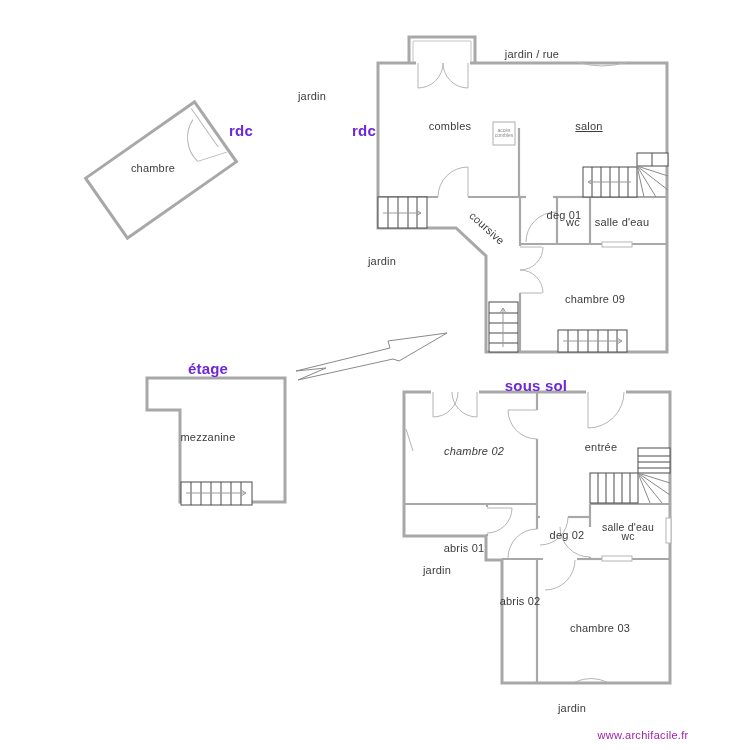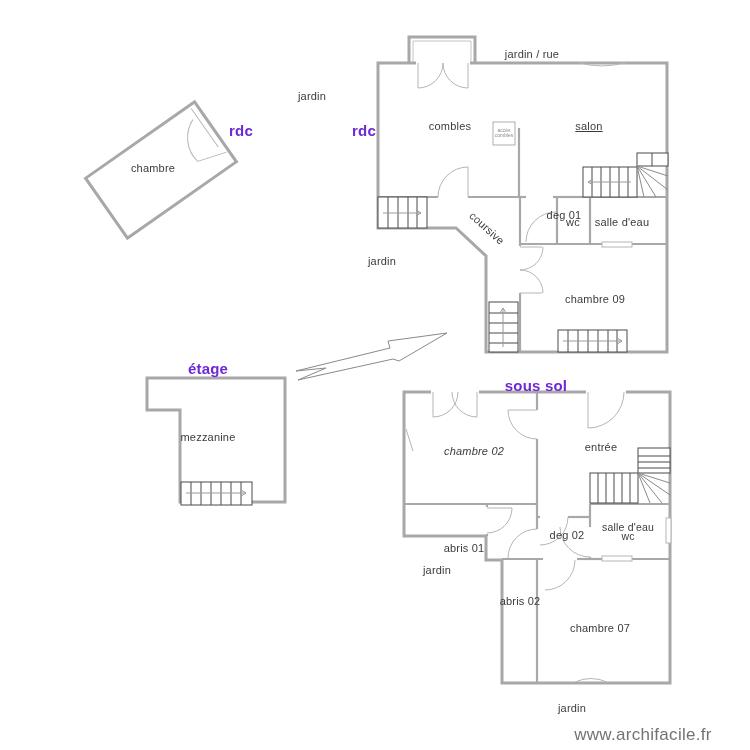--- a/index.html
+++ b/index.html
@@ -5,21 +5,21 @@
   html,body{margin:0;padding:0;background:#fff;}
   #canvas{position:relative;width:750px;height:750px;background:#ffffff;overflow:hidden;
           font-family:"Liberation Sans",sans-serif;}
   #plan-svg{position:absolute;left:0;top:0;}
   .lbl{position:absolute;transform:translate(-50%,-50%);white-space:nowrap;
        font-size:11px;color:#3b3b3b;letter-spacing:0.2px;}
   .lbl.bold{font-weight:bold;font-size:15px;color:#6d28d9;}
   .lbl.rot{transform:translate(-50%,-50%) rotate(42deg);}
   .lbl.tiny{font-size:5px;line-height:5px;color:#8a8a8a;text-align:center;letter-spacing:0;}
   .lbl.twoline{text-align:center;font-size:10.5px;line-height:9px;}
-  .lbl.watermark{font-size:17px;color:#737373;letter-spacing:0.3px;}
+  .lbl.watermark{font-size:11px;color:#a21caf;letter-spacing:0.3px;}
 </style>
 </head>
 <body>
 
 <div id="canvas">
 
 <svg id="plan-svg" width="750" height="750" viewBox="0 0 750 750">
 
   <g transform="translate(161,170) rotate(-35)">
     <rect x="-66.5" y="-36.5" width="133" height="73" fill="none" stroke="#a8a8a8" stroke-width="3"></rect>
@@ -251,21 +251,21 @@
 <div class="lbl" style="left:622px;top:222px;">salle d'eau</div>
 <div class="lbl rot" style="left:487px;top:228px;">coursive</div>
 <div class="lbl" style="left:595px;top:299px;">chambre 09</div>
 <div class="lbl" style="left:208px;top:437px;">mezzanine</div>
 <div class="lbl" style="left:474px;top:451px;font-style:italic;">chambre 02</div>
 <div class="lbl" style="left:464px;top:520px;margin-top:28px;">abris 01</div>
 <div class="lbl" style="left:601px;top:447px;">entrée</div>
 <div class="lbl" style="left:567px;top:535px;">deg 02</div>
 <div class="lbl twoline" style="left:628px;top:532px;"><span>salle d'eau</span><br><span>wc</span></div>
 <div class="lbl" style="left:520px;top:601px;">abris 02</div>
-<div class="lbl" style="left:600px;top:628px;">chambre 07</div>
+<div class="lbl" style="left:600px;top:628px;">chambre 03</div>
 
 <div class="lbl" style="left:532px;top:54px;">jardin / rue</div>
 <div class="lbl" style="left:312px;top:96px;">jardin</div>
 <div class="lbl" style="left:382px;top:261px;">jardin</div>
 <div class="lbl" style="left:437px;top:570px;">jardin</div>
 <div class="lbl" style="left:572px;top:708px;">jardin</div>
 
 <div class="lbl watermark" style="left:643px;top:735px;">www.archifacile.fr</div>
 
 </div>

